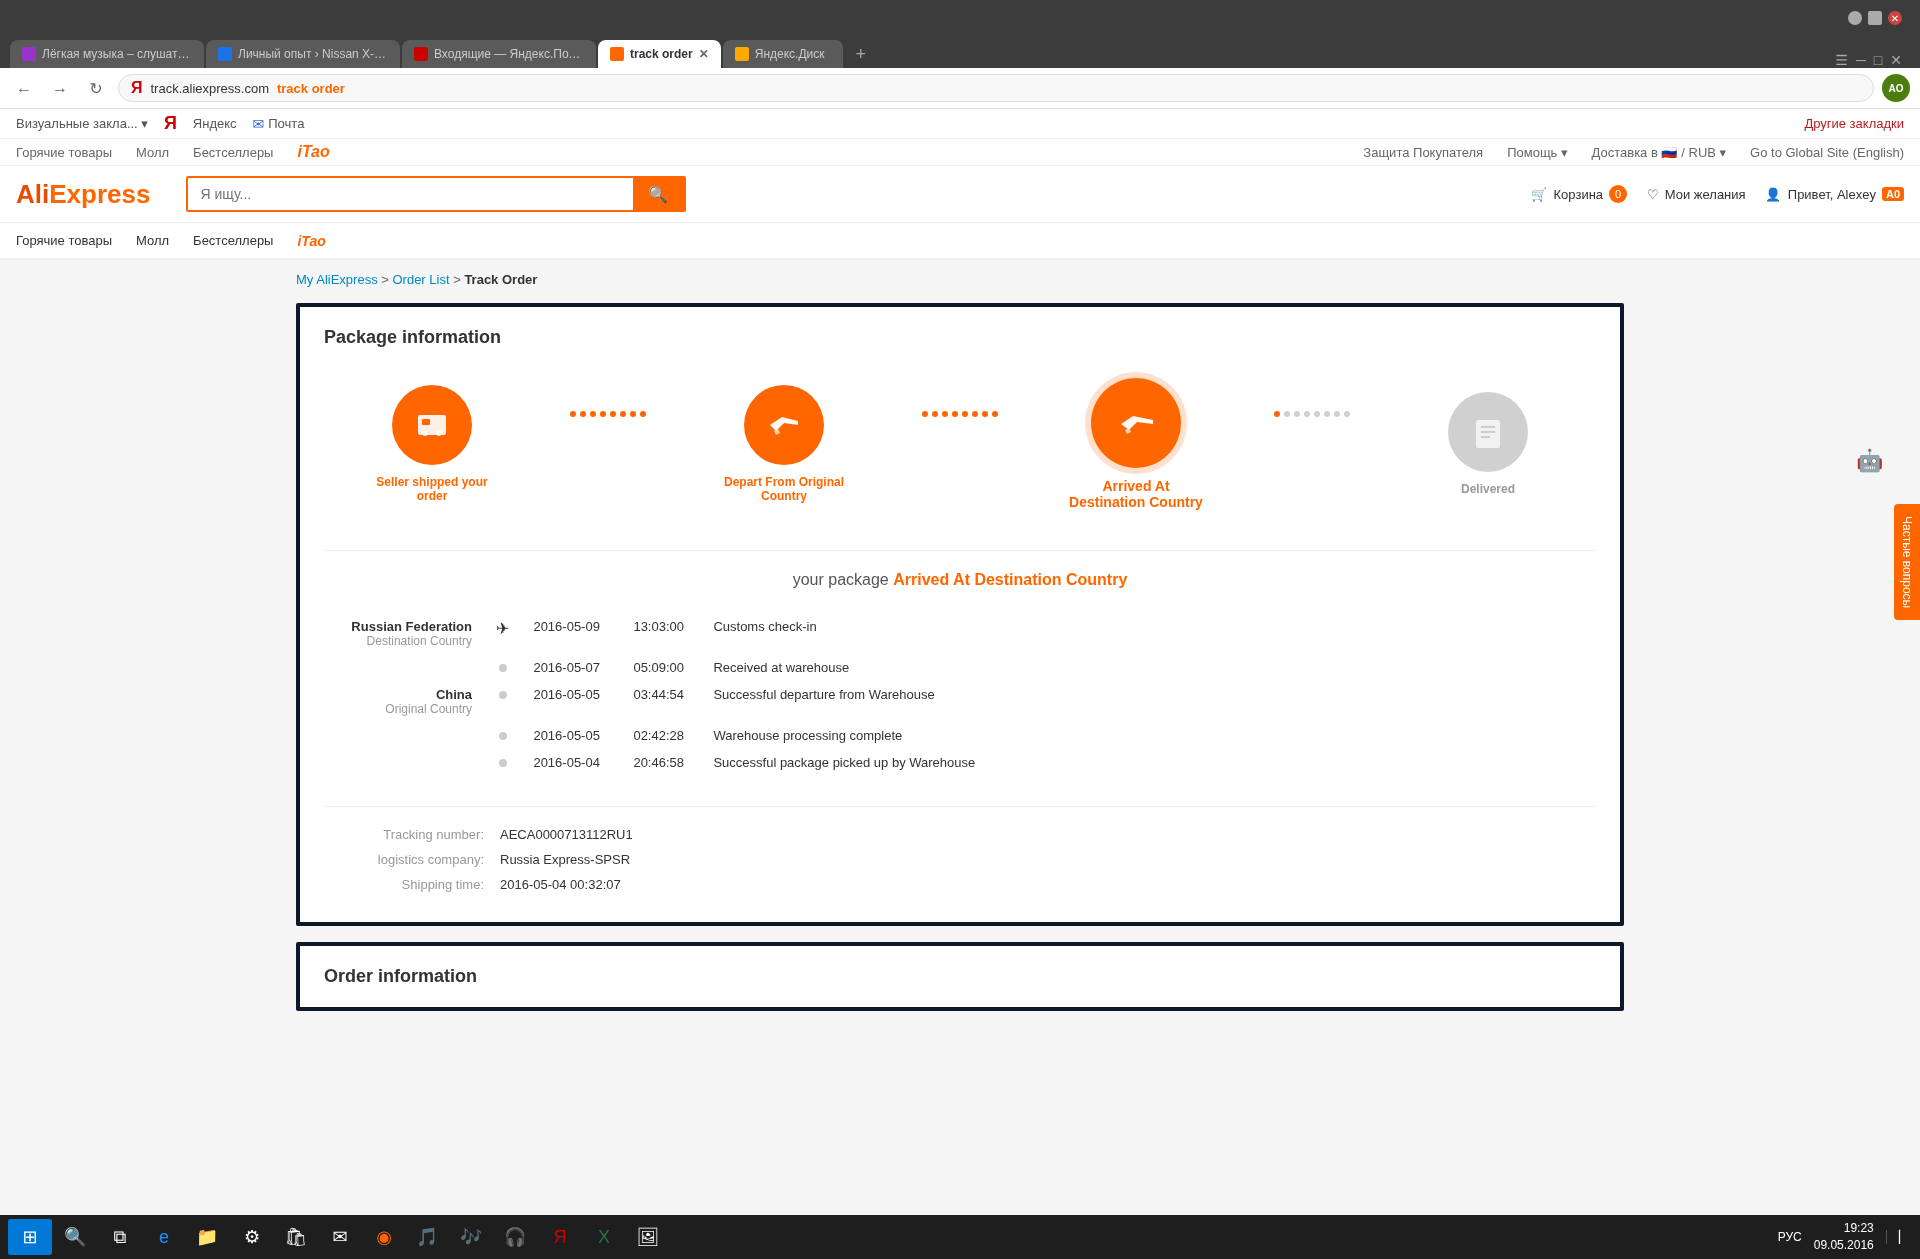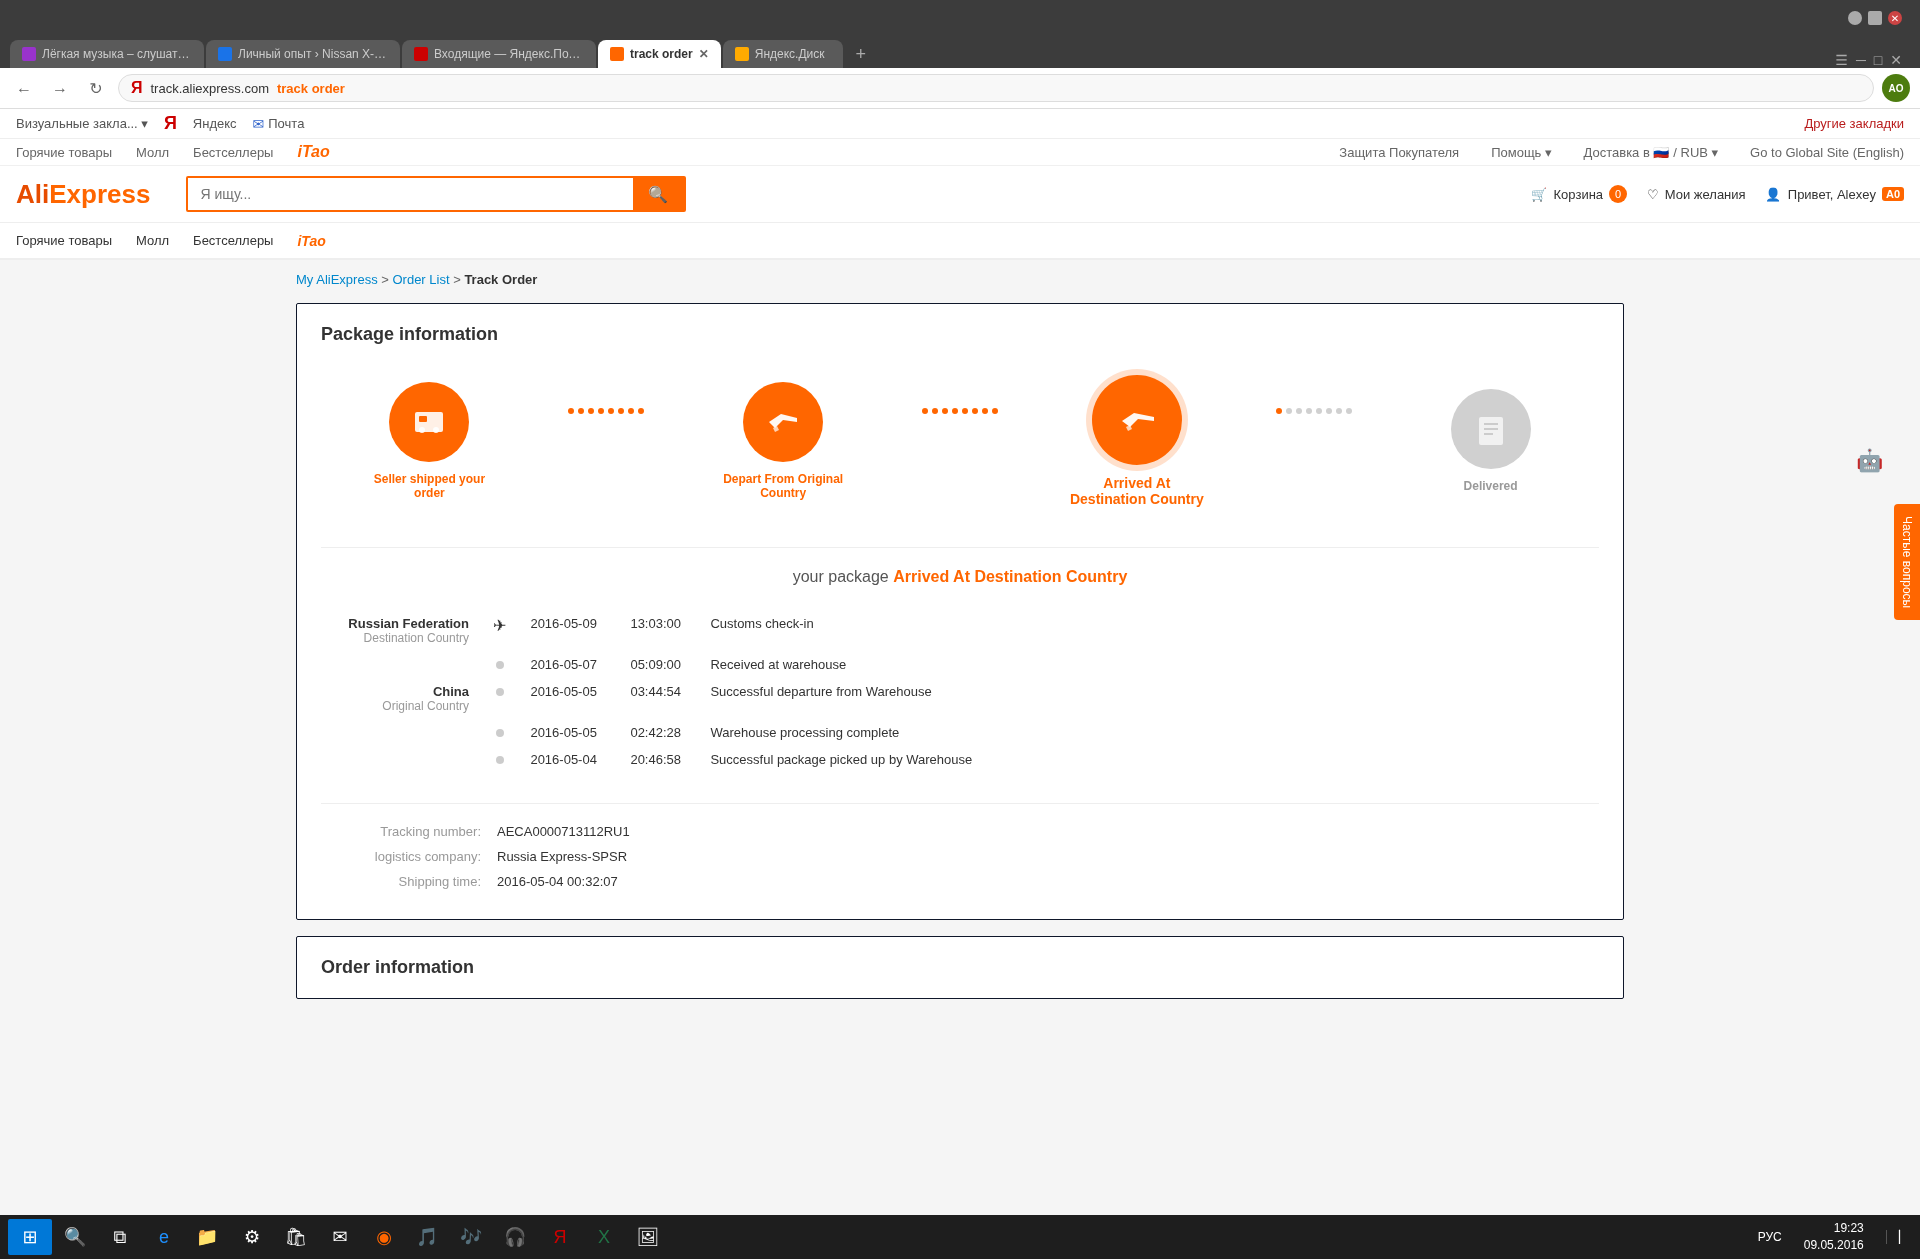--- a/index.html
+++ b/index.html
@@ -106,21 +106,21 @@
     .ali-topnav {
       background: #fff;
       border-bottom: 1px solid #f0f0f0;
       padding: 4px 16px;
       display: flex;
       align-items: center;
       gap: 24px;
       font-size: 13px;
       color: #666;
     }
-    .ali-topnav-right { margin-left: auto; display: flex; gap: 32px; align-items: flex-start; }
+    .ali-topnav-right { margin-left: auto; display: flex; gap: 24px; align-items: flex-start; }
     .ali-topnav-item { cursor: pointer; color: #666; }
 
     
     .ali-header {
       background: #fff;
       padding: 10px 16px;
       display: flex;
       align-items: center;
       gap: 16px;
       border-bottom: 1px solid #eee;
@@ -187,21 +187,21 @@
       font-size: 13px;
       color: #666;
       margin-bottom: 16px;
     }
     .breadcrumb a { color: #0087cc; text-decoration: none; }
     .breadcrumb span { color: #333; font-weight: bold; }
 
     
     .card {
       background: #fff;
-      border: 1px solid #0f172a;
+      border: 4px solid #0f172a;
       border-radius: 2px;
       padding: 20px 24px;
       margin-bottom: 16px;
     }
     .card-title {
       font-size: 18px;
       font-weight: bold;
       color: #333;
       margin-bottom: 20px;
     }
@@ -383,21 +383,21 @@
       display: flex; align-items: center; justify-content: center;
       cursor: pointer;
       font-size: 18px;
       color: #fff;
       border-radius: 2px;
     }
     .taskbar-right {
       margin-left: auto;
       display: flex;
       align-items: center;
-      gap: 22px;
+      gap: 12px;
       color: #fff;
       font-size: 12px;
       padding-right: 8px;
     }
     .taskbar-clock { text-align: right; line-height: 1.4; }
 
     
     .plane-icon { color: #333; font-size: 16px; }
 
     

